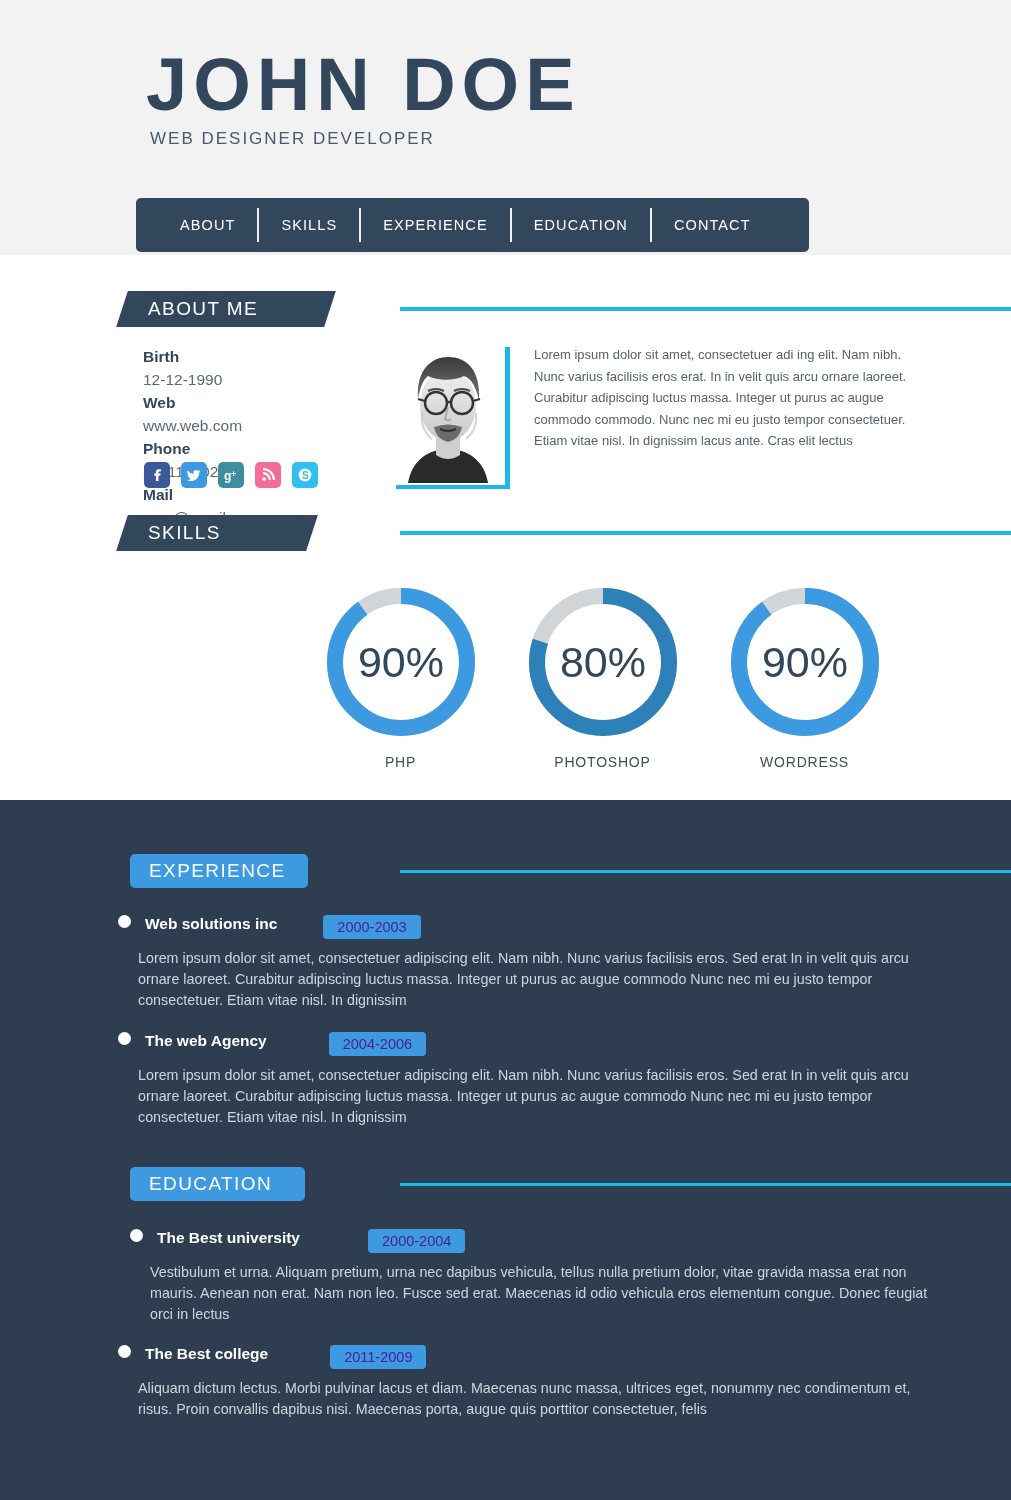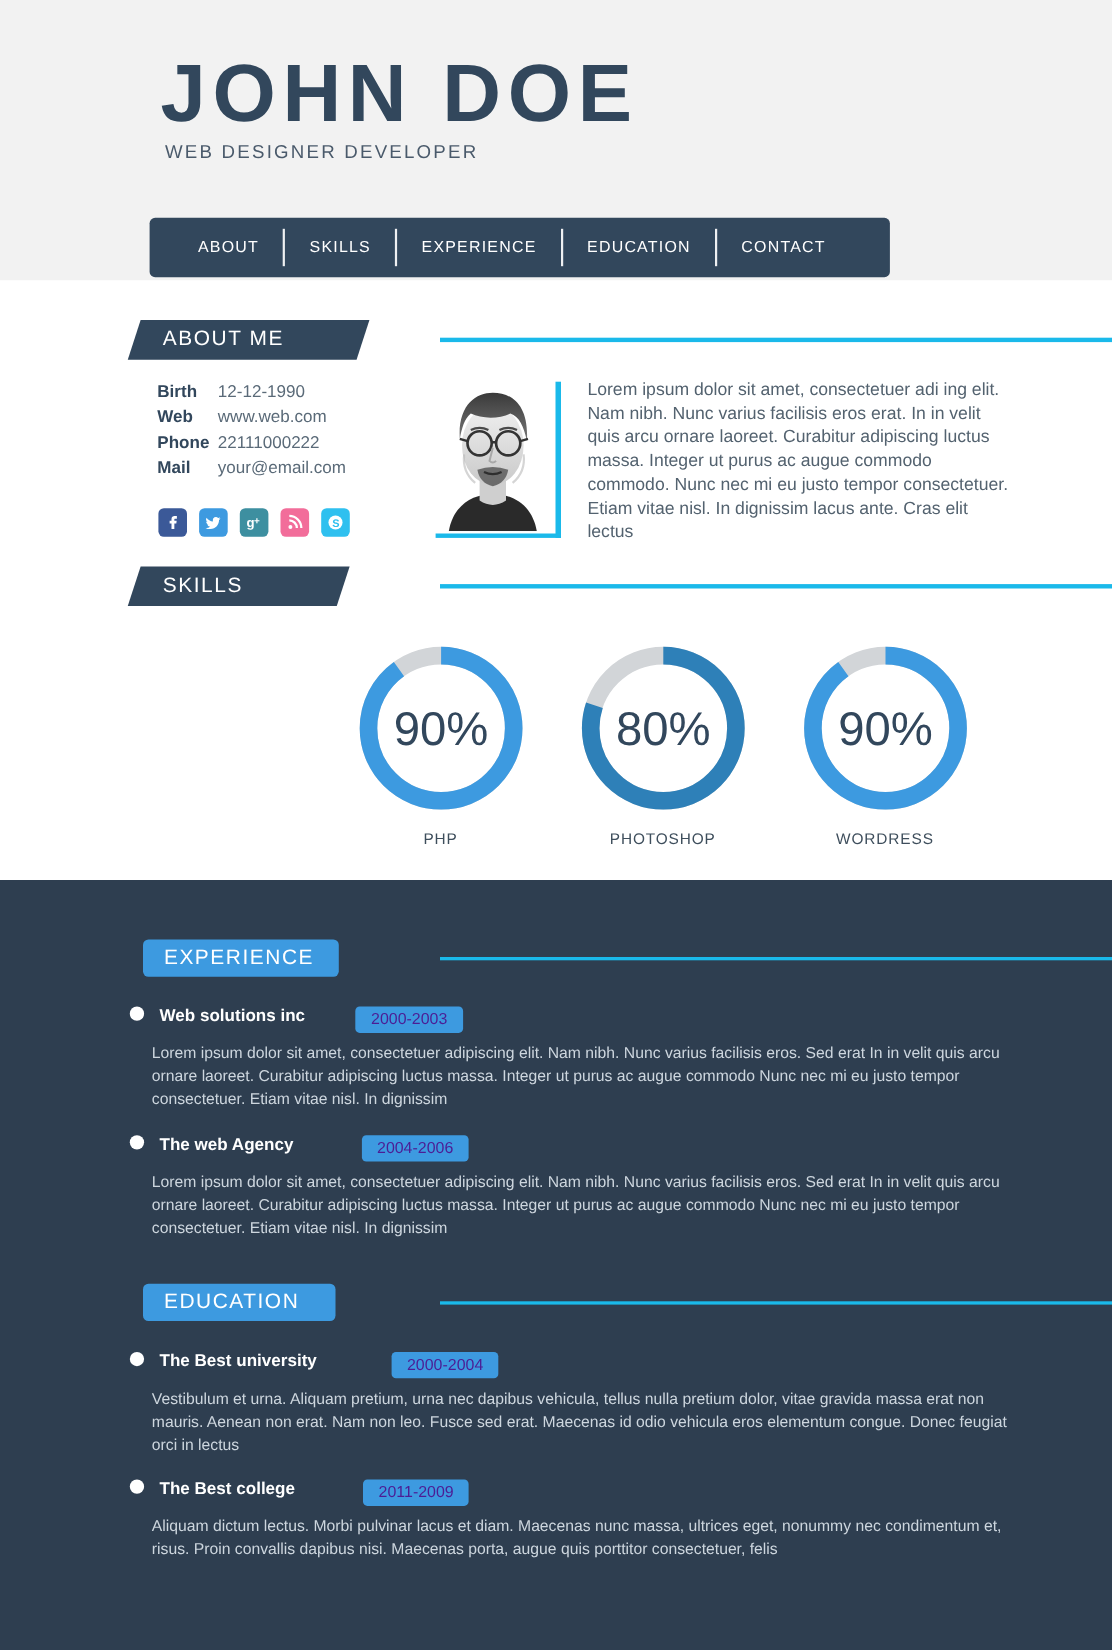--- a/index.html
+++ b/index.html
@@ -57,21 +57,21 @@
     transform:skewX(18deg);
     color:#ffffff; font-size:19px; letter-spacing:1.4px;
     padding-left:26px;
   }
   .accent-line {
     position:absolute; height:4px; background:#1ab9ea;
   }
 
   
   .info-list { position:absolute; left:143px; top:345px; }
-  .info-row { display:flex; font-size:15.5px; line-height:23px; }
+  .info-row { display:flex; font-size:15.5px; line-height:23px;flex-direction:column; }
   .info-label { width:55px; color:#32475c; font-weight:bold; }
   .info-value { color:#5a6a78; margin-left:0px; }
 
   
   .socials { position:absolute; left:144px; top:462px; display:flex; gap:11px; }
   .soc {
     width:26px; height:26px; border-radius:5px;
     display:flex; align-items:center; justify-content:center;
     color:#ffffff; font-size:15px; font-weight:bold;
     cursor:pointer;
@@ -89,21 +89,21 @@
   .portrait svg { display:block; }
   .portrait-edge-r {
     position:absolute; right:0; top:4px; width:5px; height:142px; background:#1ab9ea;
   }
   .portrait-edge-b {
     position:absolute; left:4px; bottom:0; width:114px; height:4px; background:#1ab9ea;
   }
 
   .bio {
     position:absolute; left:534px; top:344px; width:390px;
-    font-size:16px; line-height:21.5px; color:#53626f;
+    font-size:13px; line-height:21.5px; color:#53626f;
   }
 
   
   .donuts { position:absolute; left:0; top:580px; width:1011px; height:200px; }
   .donut-cell { position:absolute; width:205px; text-align:center; }
   .donut-svg { display:block; margin:0 auto; }
   .donut-label {
     margin-top:10px; font-size:14px; letter-spacing:.8px; color:#3e4e5c;
   }
   .donut-pct {
@@ -329,21 +329,21 @@
         <div class="entry-body">Lorem ipsum dolor sit amet, consectetuer adipiscing elit. Nam nibh. Nunc varius facilisis eros. Sed erat In in velit quis arcu ornare laoreet. Curabitur adipiscing luctus massa. Integer ut purus ac augue commodo Nunc nec mi eu justo tempor consectetuer. Etiam vitae nisl. In dignissim</div>
       </div>
     </div>
 
   <div class="banner-blue" style="left:130px; top:1167px; width:175px;">
     <span>EDUCATION</span>
   </div>
   <div class="accent-line-dark" style="left:400px; top:1183px; width:611px;"></div>
 
   <div id="education-list">
-      <div class="entry" style="top: 1229px;">
+      <div class="entry" style="top: 1229px; padding-left: 12px;">
         <div class="entry-head">
           <div class="bullet"></div>
           <div class="entry-title">The Best university</div>
           <div class="entry-date" style="margin-left: 68px;">2000-2004</div>
         </div>
         <div class="entry-body">Vestibulum et urna. Aliquam pretium, urna nec dapibus vehicula, tellus nulla pretium dolor, vitae gravida massa erat non mauris. Aenean non erat. Nam non leo. Fusce sed erat. Maecenas id odio vehicula eros elementum congue. Donec feugiat orci in lectus</div>
       </div>
       <div class="entry" style="top: 1345px;">
         <div class="entry-head">
           <div class="bullet"></div>

